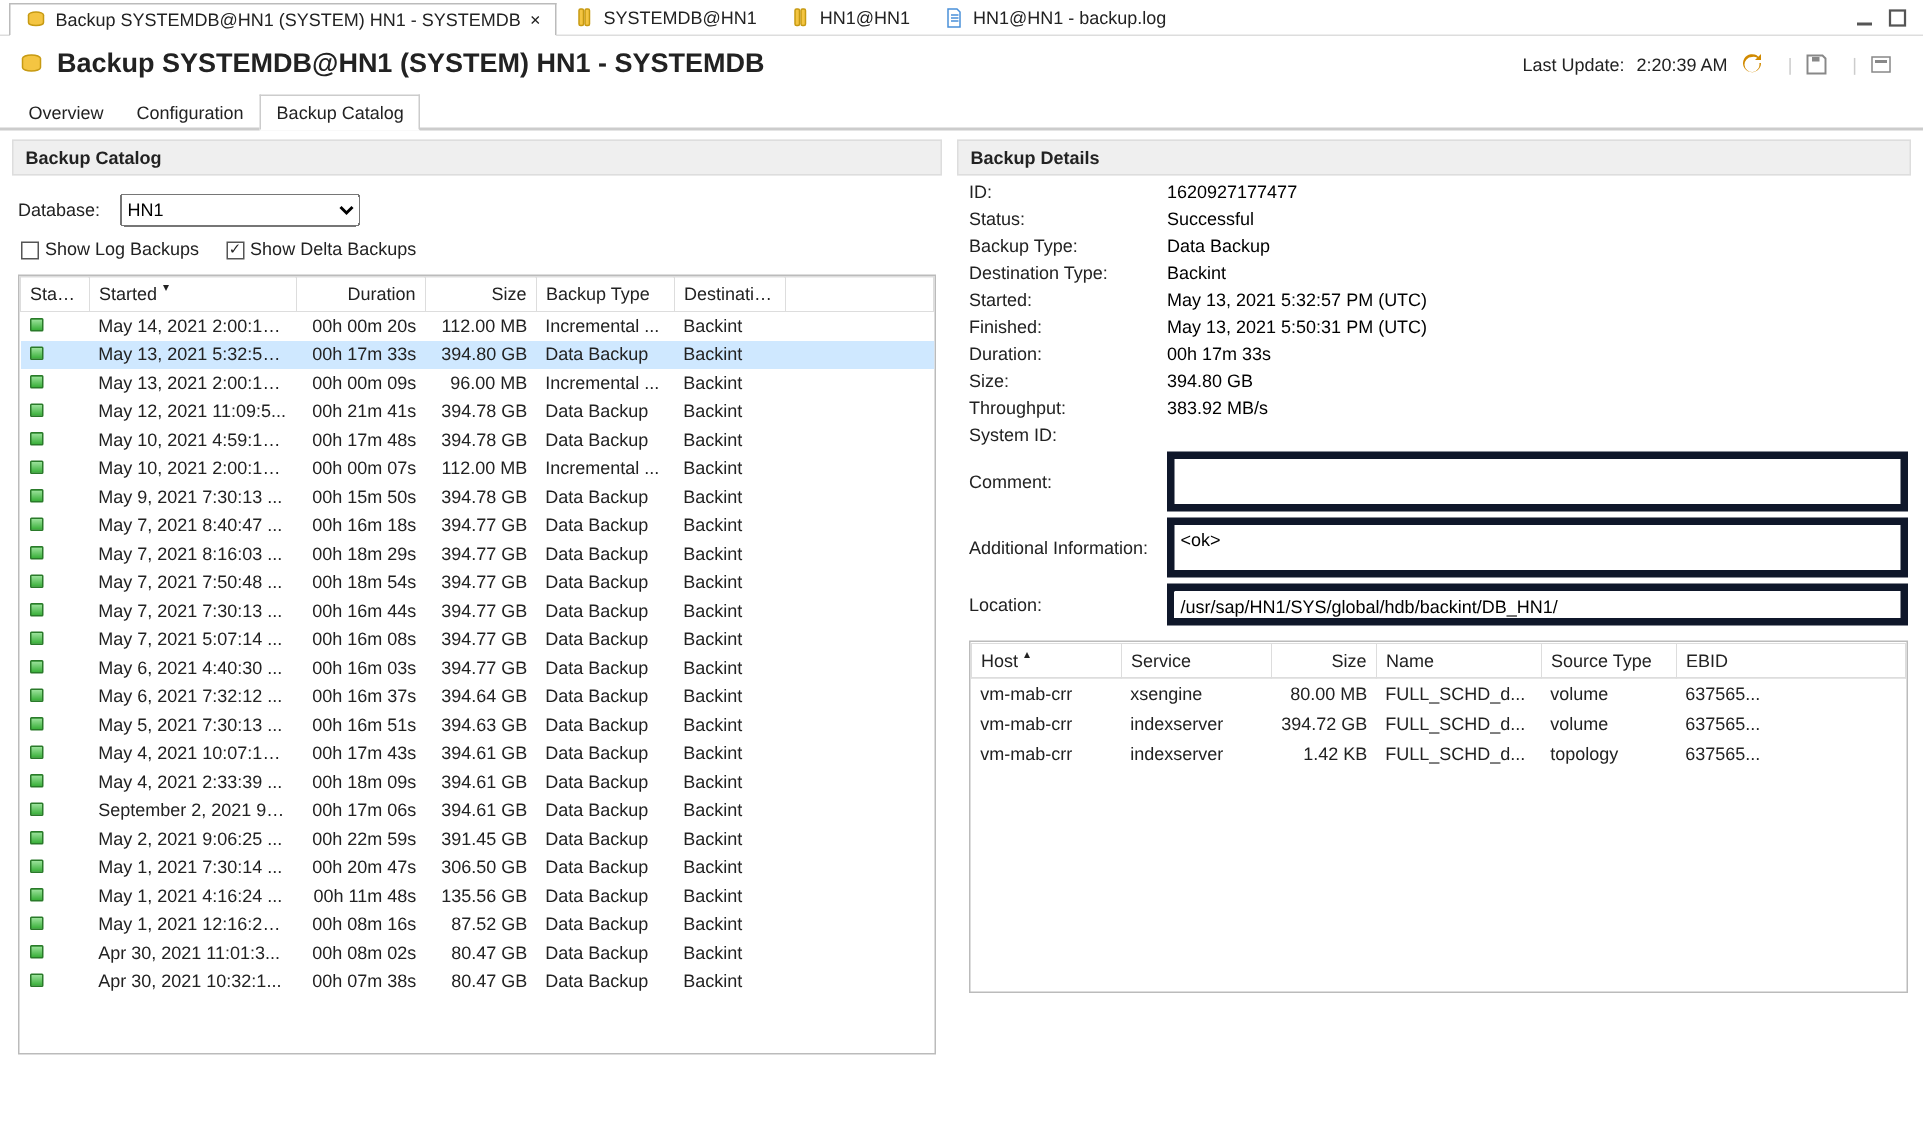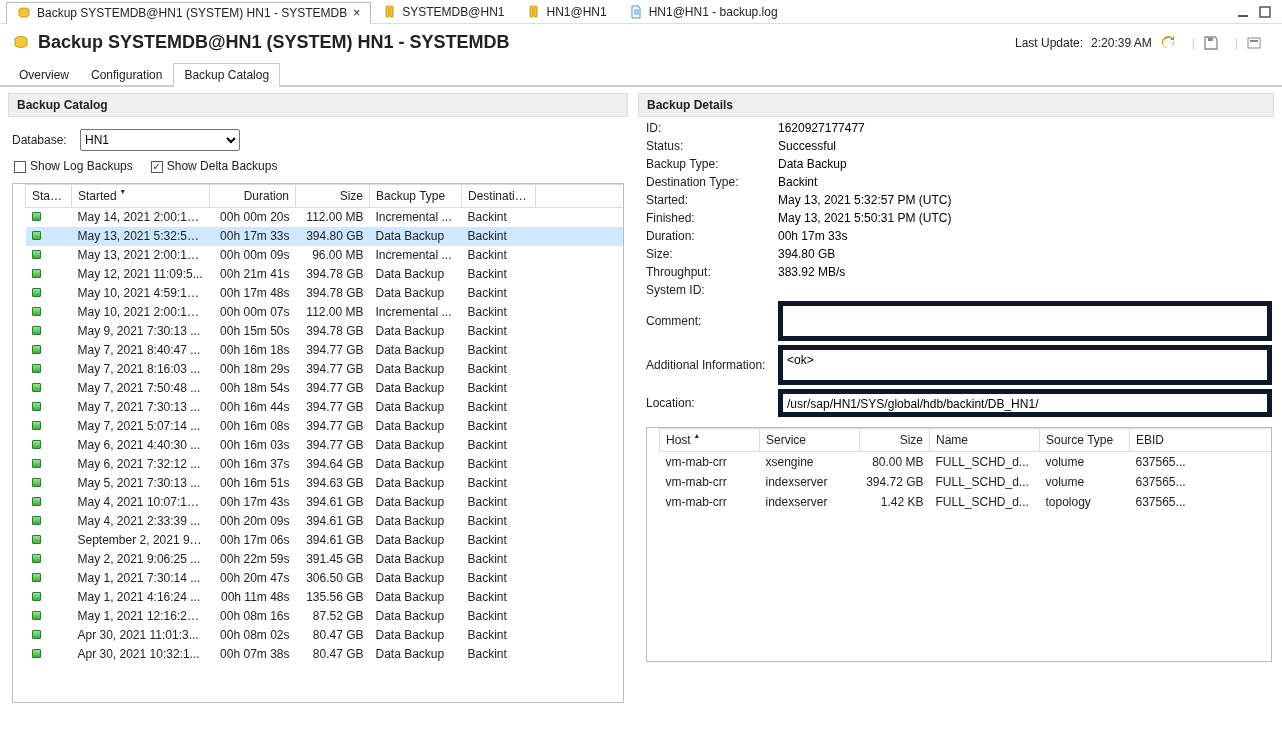--- a/index.html
+++ b/index.html
@@ -29,21 +29,21 @@
 .row { display: flex; align-items: center; margin: 6px 0; gap: 8px; }
 .row label { min-width: 60px; }
 select { height: 22px; width: 160px; }
 
 .checkline { display: flex; align-items: center; gap: 18px; margin: 8px 0 10px 2px; }
 .chk { display: inline-flex; align-items: flex-end; gap: 4px; cursor: pointer; }
 .chkbox { width: 12px; height: 12px; border: 1px solid #555; display: inline-flex; align-items: center; justify-content: center; font-size: 10px; line-height: 10px; }
 
 .tablewrap { border: 1px solid #bbb; height: 520px; display: flex; }
 .tablewrap .scroll { overflow-y: scroll; width: 100%; }
-table { border-collapse: collapse; width: 100%; table-layout: fixed; margin-left: 12px; }
+table { border-collapse: collapse; width: 100%; table-layout: fixed; }
 th { text-align: left; font-weight: 400; background: #fff; border: 1px solid #ddd; padding: 4px 6px; position: sticky; top: 0; white-space: nowrap; overflow: hidden; text-overflow: ellipsis; }
 th.num, td.num { text-align: right; }
 td { padding: 2px 6px; white-space: nowrap; overflow: hidden; text-overflow: ellipsis; }
 tbody tr { height: 19px; }
 tbody tr.selected { background: #cfe8ff; }
 .status-dot { width: 9px; height: 9px; border: 1px solid #2a7a2a; background: linear-gradient(#9be29b,#3ab03a); display: inline-block; border-radius: 1px; }
 
 .details { padding: 4px 2px 0 8px; }
 .kv { display: grid; grid-template-columns: 132px 1fr; row-gap: 4px; align-items: center; }
 .kv .k { color: #222; }
@@ -341,21 +341,21 @@
                   <td>May 4, 2021 10:07:13...</td>
                   <td class="num">00h 17m 43s</td>
                   <td class="num">394.61 GB</td>
                   <td>Data Backup</td>
                   <td>Backint</td>
                   <td></td>
                 </tr>
                 <tr>
                   <td><span class="status-dot"></span></td>
                   <td>May 4, 2021 2:33:39 ...</td>
-                  <td class="num">00h 20m 09s</td>
+                  <td class="num">00h 18m 09s</td>
                   <td class="num">394.61 GB</td>
                   <td>Data Backup</td>
                   <td>Backint</td>
                   <td></td>
                 </tr>
                 <tr>
                   <td><span class="status-dot"></span></td>
                   <td>September 2, 2021 9:36:20 ...</td>
                   <td class="num">00h 17m 06s</td>
                   <td class="num">394.61 GB</td>

